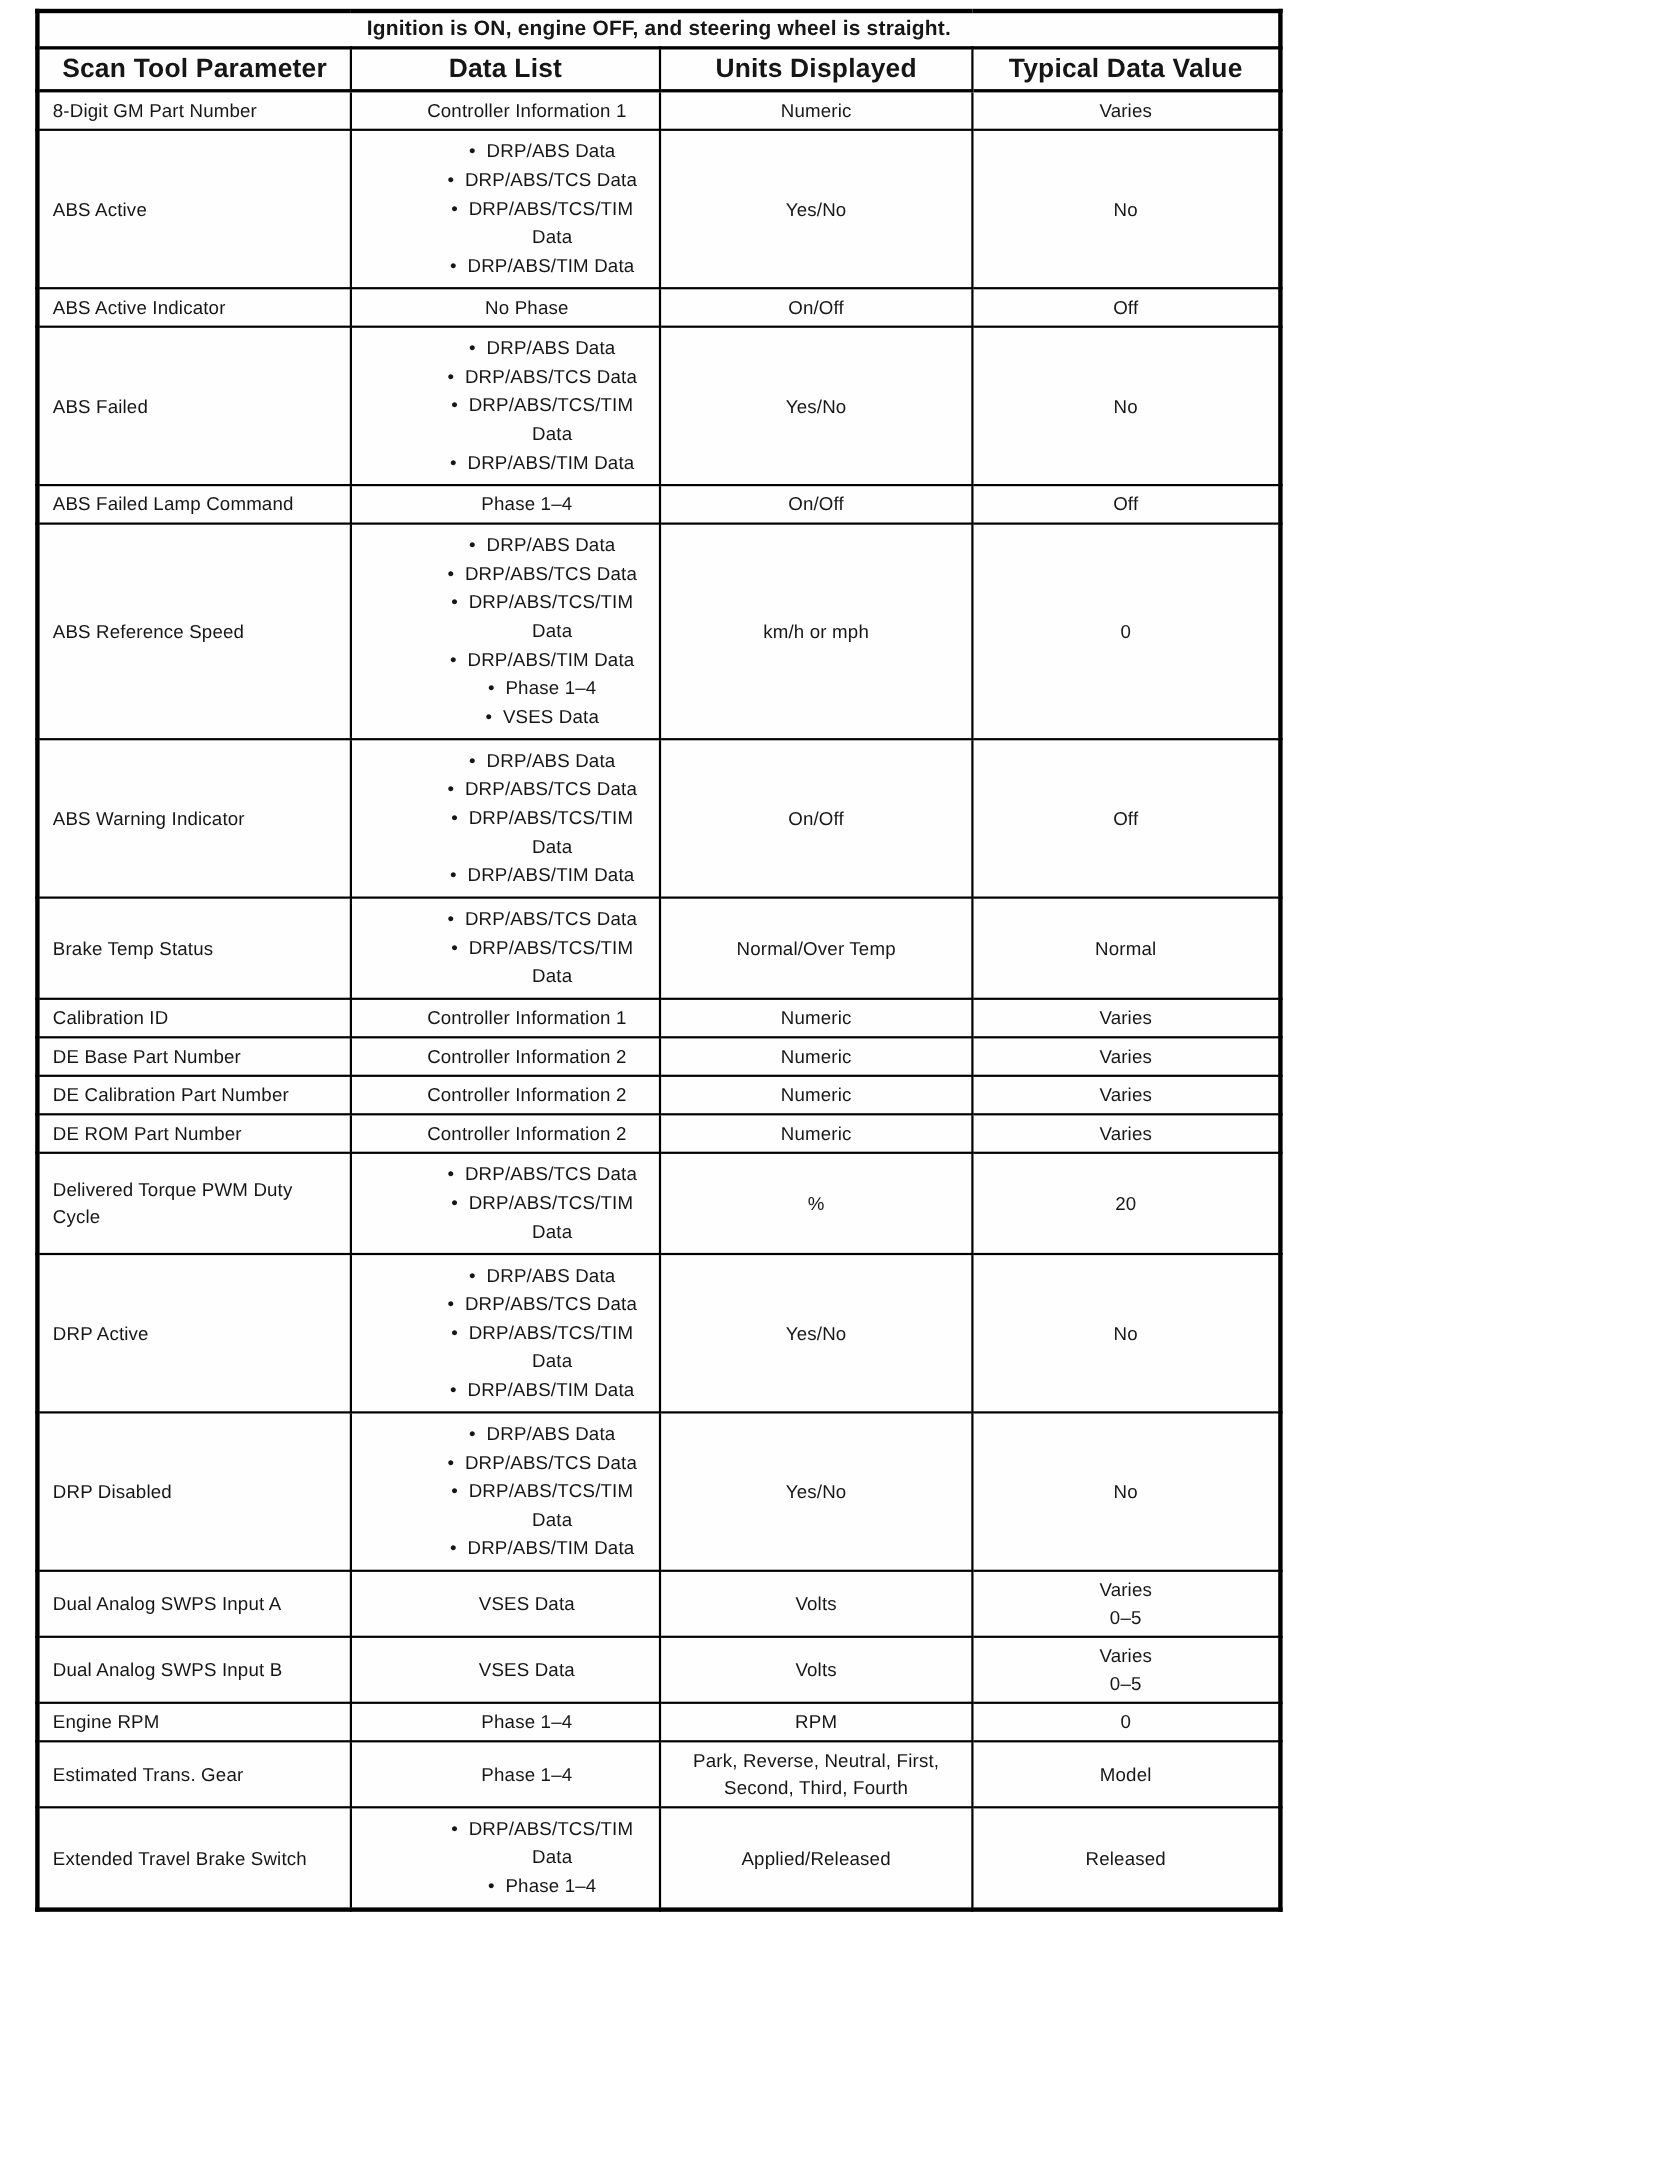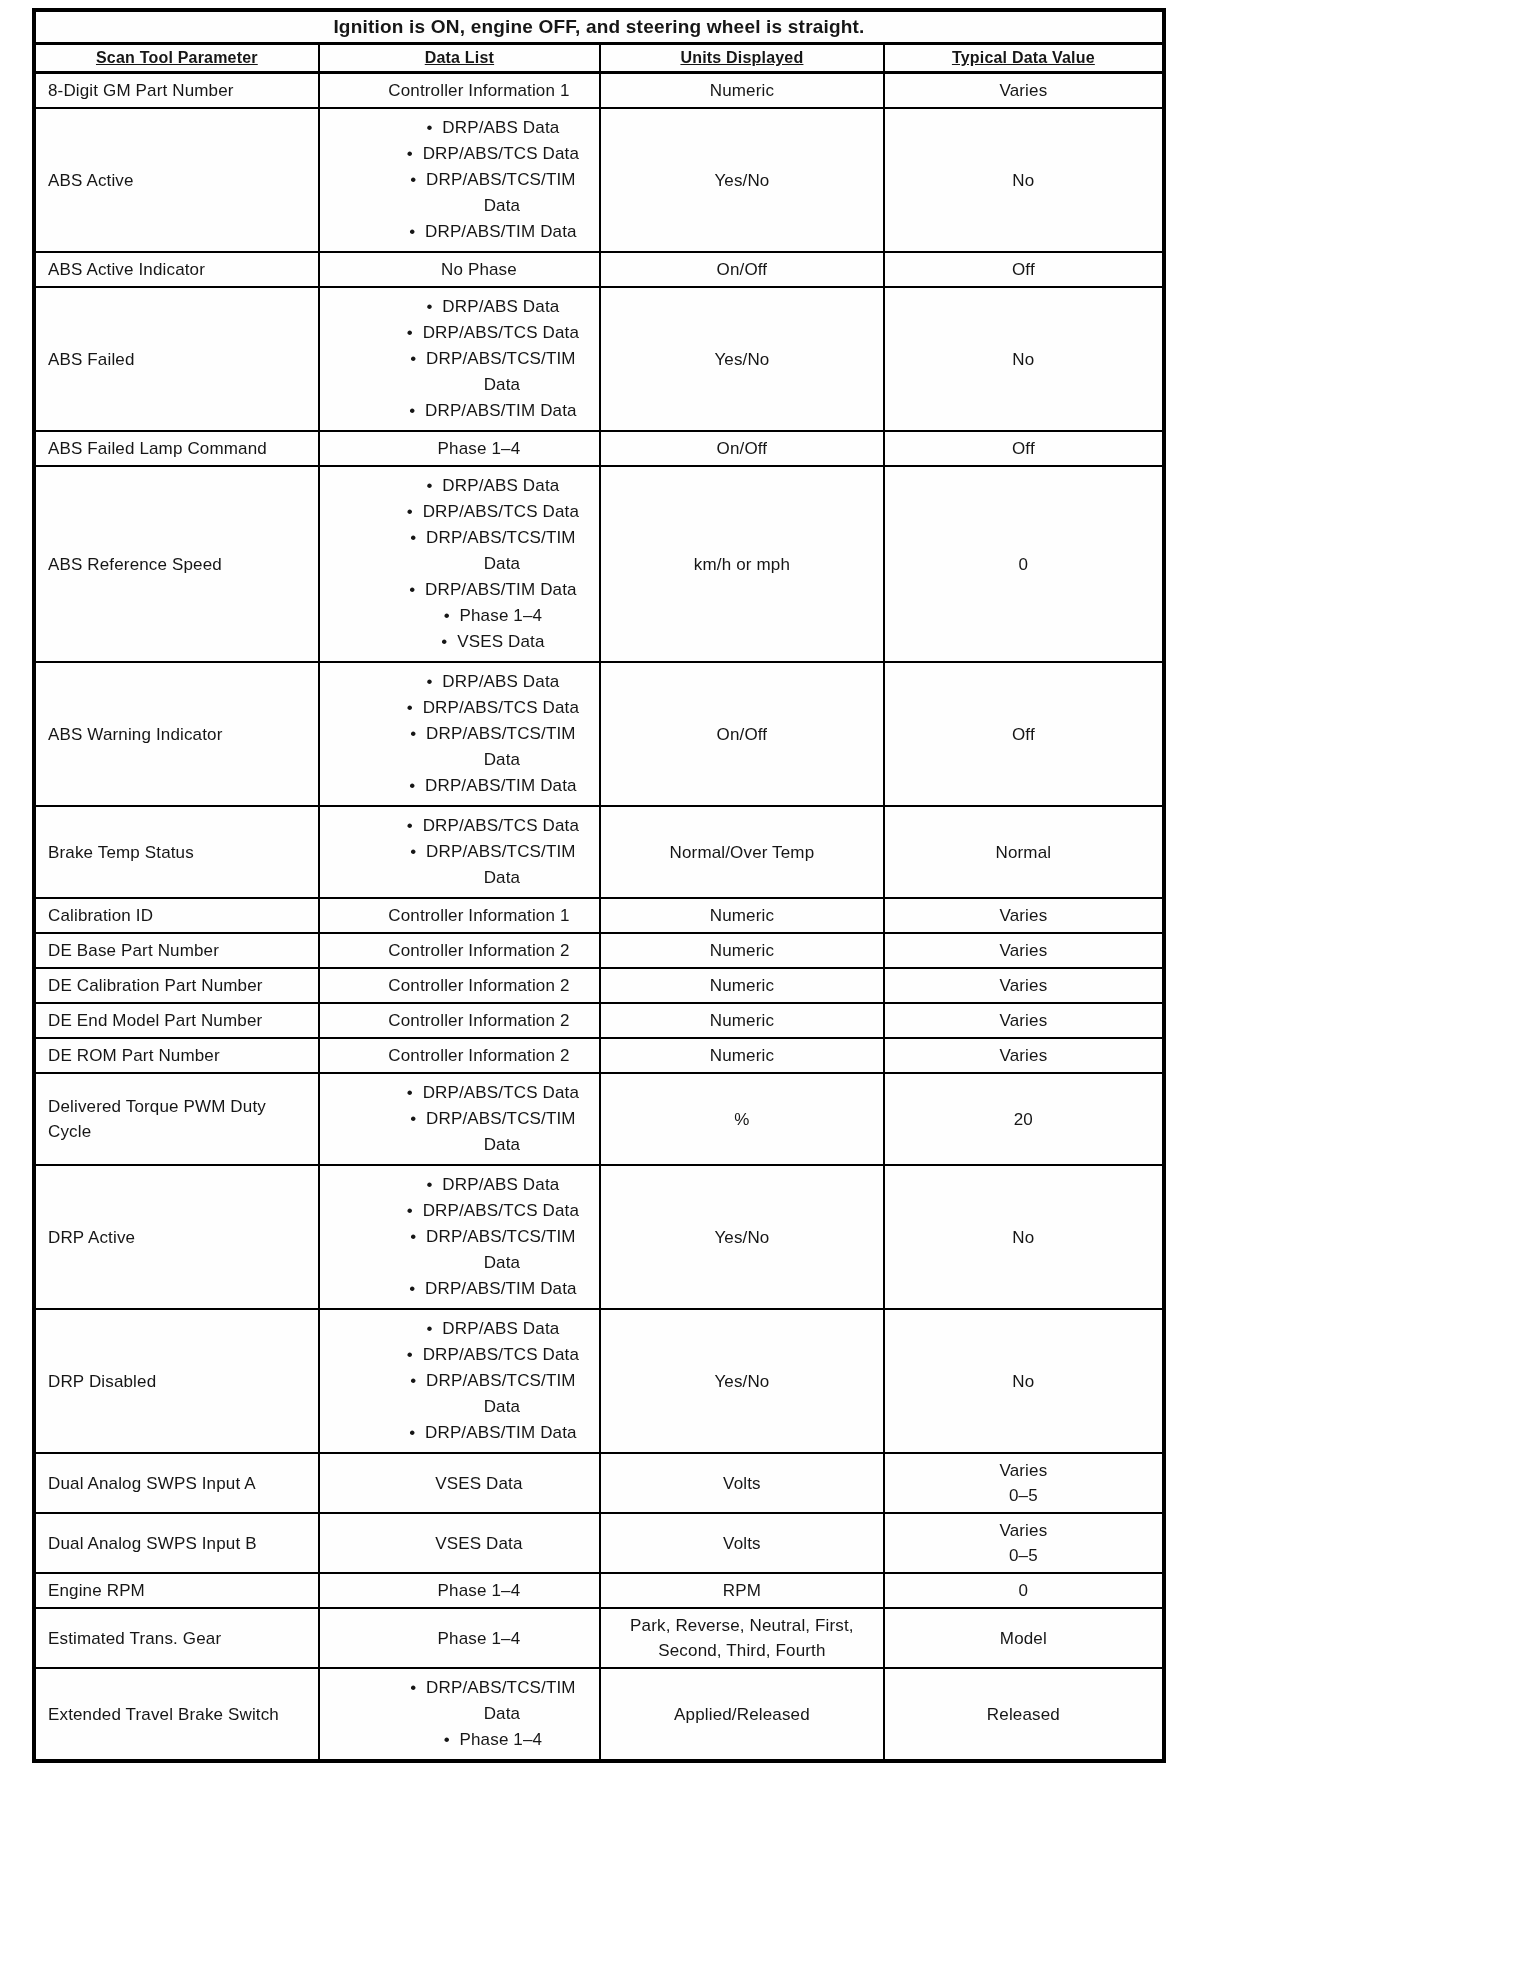--- a/index.html
+++ b/index.html
@@ -40,24 +40,23 @@
     font-weight: bold;
     font-size: 19px;
     padding: 4px 6px;
     letter-spacing: 0.2px;
   }
   th.col-header {
     border: 2px solid #000;
     border-bottom: 3px solid #000;
     text-align: center;
     font-weight: bold;
-    font-size: 16px;
+    font-size: 24px;
     padding: 4px 6px;
     letter-spacing: 0.2px;
-    text-decoration: underline;
   }
   td.cell {
     border: 2px solid #000;
     font-size: 17px;
     line-height: 25px;
     padding: 4px 8px;
     vertical-align: middle;
     letter-spacing: 0.15px;
   }
   td.param {
@@ -211,26 +210,20 @@
           <td class="cell units">Numeric</td>
           <td class="cell value">Varies</td>
         </tr>
         <tr>
           <td class="cell param">DE Calibration Part Number</td>
           <td class="cell datalist">Controller Information 2</td>
           <td class="cell units">Numeric</td>
           <td class="cell value">Varies</td>
         </tr>
         <tr>
-          <td class="cell param">DE End Model Part Number</td>
-          <td class="cell datalist">Controller Information 2</td>
-          <td class="cell units">Numeric</td>
-          <td class="cell value">Varies</td>
-        </tr>
-        <tr>
           <td class="cell param">DE ROM Part Number</td>
           <td class="cell datalist">Controller Information 2</td>
           <td class="cell units">Numeric</td>
           <td class="cell value">Varies</td>
         </tr>
         <tr>
           <td class="cell param">Delivered Torque PWM Duty Cycle</td>
           <td class="cell datalist bulleted">
             <ul class="bullets">
               <li>DRP/ABS/TCS Data</li>

